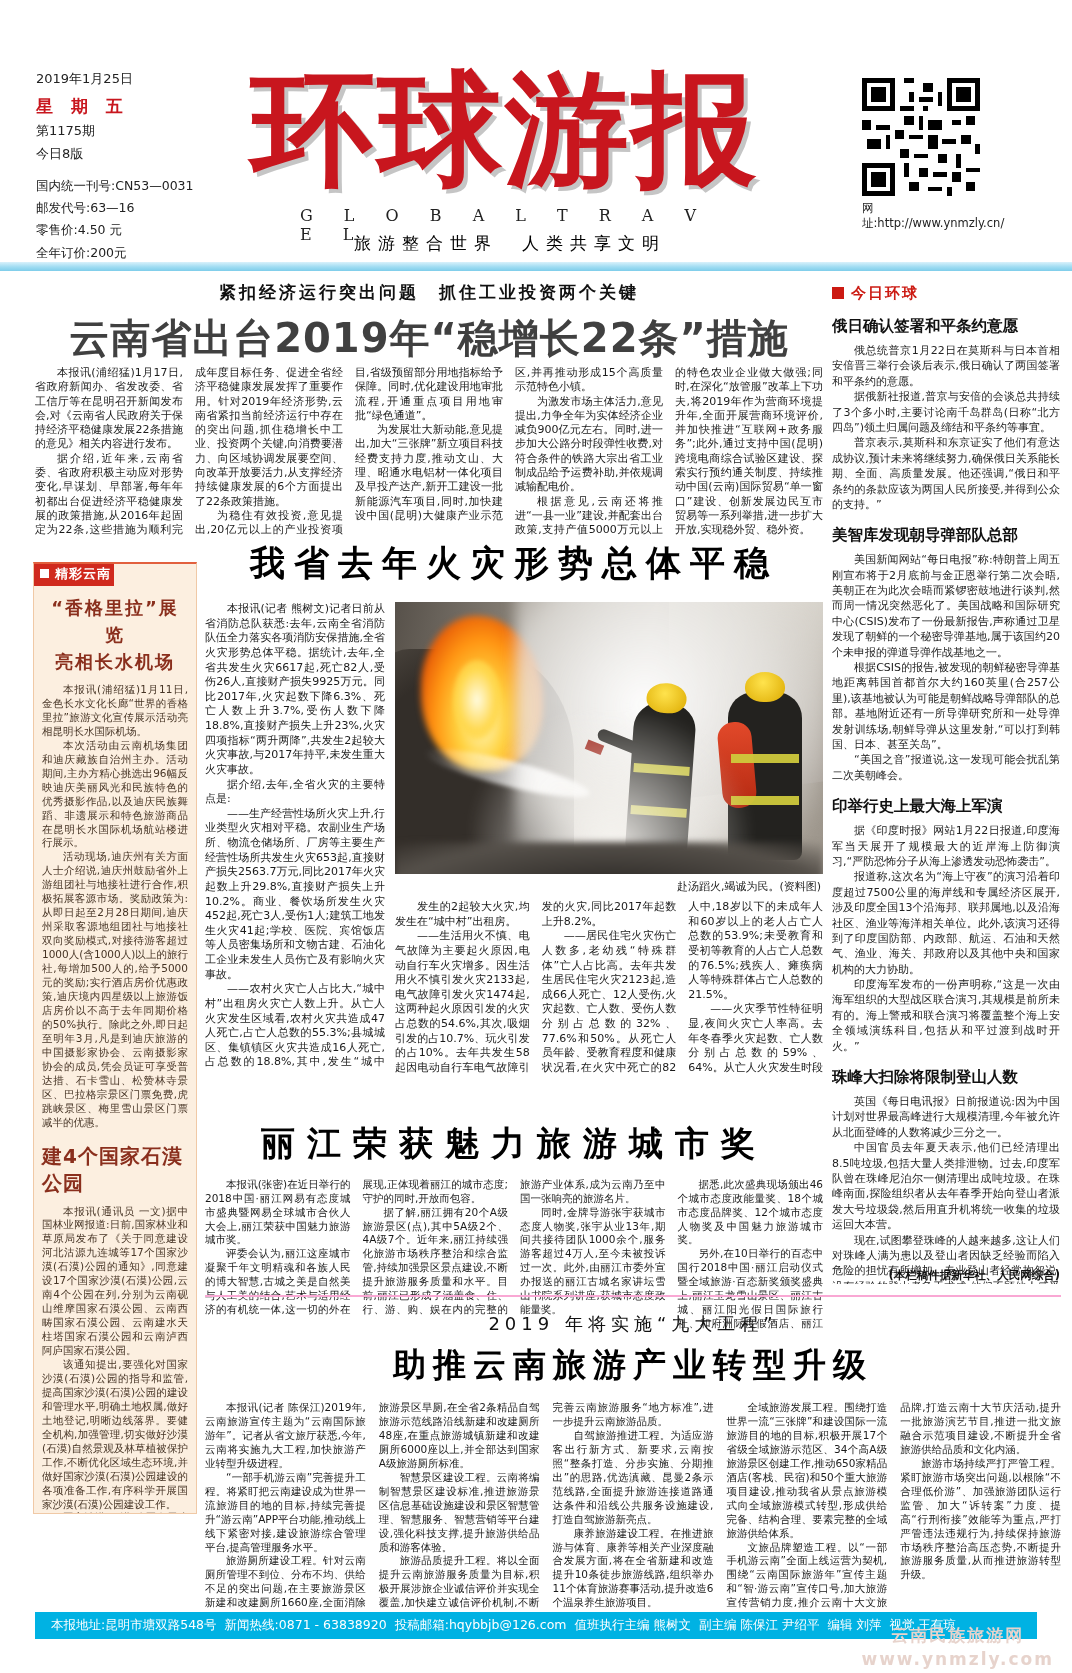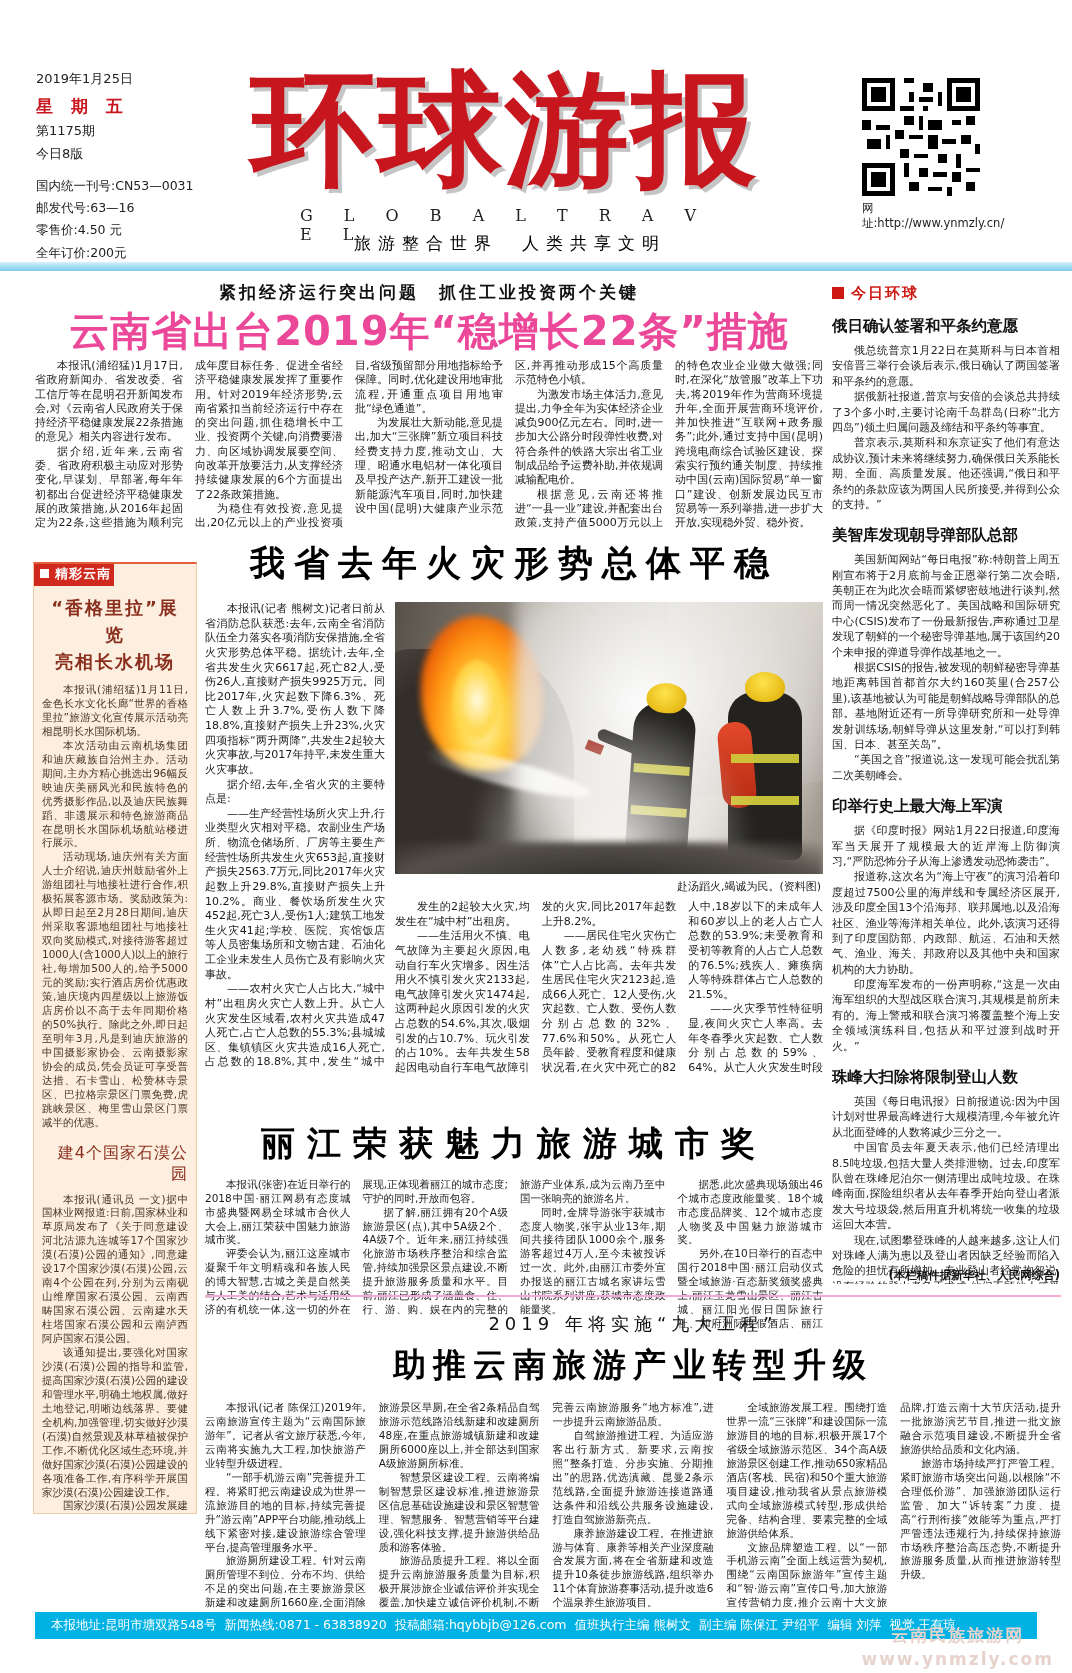--- a/index.html
+++ b/index.html
@@ -30,41 +30,41 @@
   .qr-svg { width:118px; height:118px; display:block; background:#fff; }
   .qr-url { margin-top:5px; font-size:11.5px; color:#222; }
   .band { position:absolute; left:0; top:262px; width:100%; height:9px;
     background:linear-gradient(180deg,#d9f1fb 0%,#9fdcf2 55%,#7fcdea 100%); }
   
   .justify { text-align:justify; }
   .para p { margin:0; text-indent:2em; }
   
   .lead { position:absolute; left:35px; top:281px; width:788px; }
   .lead-kicker { text-align:center; font-weight:bold; font-size:17px; letter-spacing:3px; color:#111; }
-  .lead-headline { text-align:center; font-weight:900; font-size:40px; letter-spacing:1px; color:#ec4899; white-space:nowrap; }
+  .lead-headline { text-align:center; font-weight:900; font-size:40px; letter-spacing:1px; margin-top:7px; color:#404040; white-space:nowrap; }
   .lead-body { column-count:5; column-gap:12px; height:172px; overflow:hidden;
     font-size:11px; line-height:1.3; }
   
   .world { position:absolute; left:832px; top:284px; width:228px; height:1000px; overflow:hidden; }
   .world-tag { color:#cc1a12; font-weight:bold; font-size:15px; letter-spacing:2px; }
   .world-tag .sq { display:inline-block; width:12px; height:12px; background:#cc1a12; margin-right:7px; vertical-align:-1px; }
   .w-title { font-size:15.5px; font-weight:bold; color:#111; margin:13px 0 6px; }
   .w-body { font-size:11px; line-height:1.4; color:#222; }
   .world-note { position:absolute; left:832px; top:1268px; width:228px; text-align:right;
     font-size:11.5px; font-weight:bold; color:#111; }
   
   .sidebar { position:absolute; left:33px; top:562px; width:164px; height:952px;
     background:#fcefe0; border:1px solid #f0c9a6; border-top:2px solid #e2603e;
     padding:14px 8px 8px; overflow:hidden; }
   .s-tag { position:absolute; top:-2px; left:0; background:#d02a1e; color:#fff;
     font-size:13px; font-weight:bold; padding:3px 3px 3px 6px; letter-spacing:1px; }
   .s-tag .sq { display:inline-block; width:9px; height:9px; background:#fff; margin-right:6px; }
   .s-title { text-align:center; font-weight:bold; color:#8a2f1d; font-size:18px;
     line-height:1.5; letter-spacing:2px; margin-top:16px; }
-  .s-title2 { text-align:right; font-weight:normal; color:#8a2f1d; font-size:16px;
+  .s-title2 { text-align:left; font-weight:bold; color:#8a2f1d; font-size:20px;
     letter-spacing:1px; margin:13px 0 4px; }
   .s-body { margin-top:8px; font-size:10.5px; line-height:1.33; color:#463425; }
   
   .fire { position:absolute; left:205px; top:540px; width:618px; }
   .fire-headline { text-align:center; font-weight:900; font-size:35px; letter-spacing:9px; color:#000; white-space:nowrap; }
   .fire-content { display:flex; margin-top:15px; gap:10px; }
   .fire-left { flex:none; width:180px; height:468px; overflow:hidden; font-size:11px; line-height:1.33; }
   .fire-right { flex:1; min-width:0; }
   .photo { position:relative; height:272px; overflow:hidden; background:#7a746c; }
   .ph-bg { position:absolute; inset:0; background:linear-gradient(100deg,#57514a 0%,#8d867c 30%,#cfcac2 55%,#b9b2a8 78%,#9b948a 100%); }

